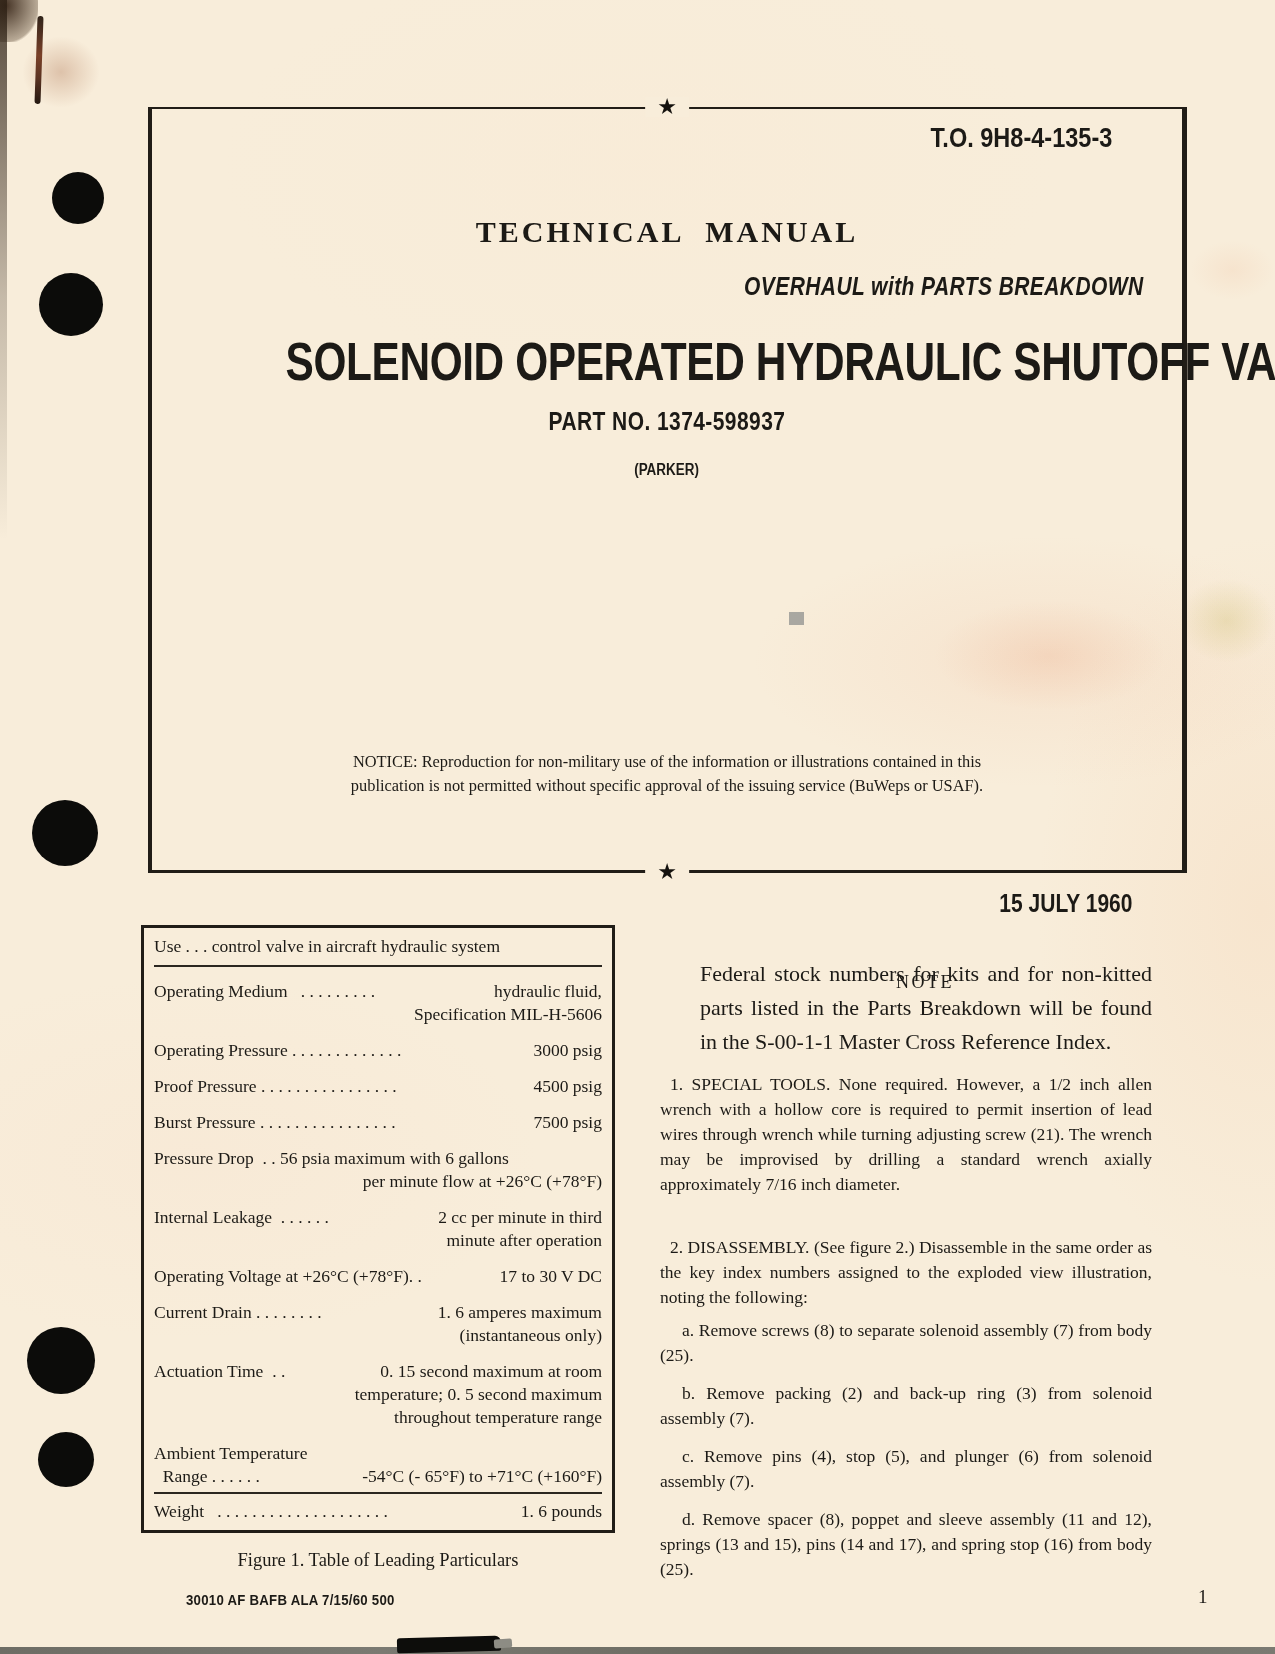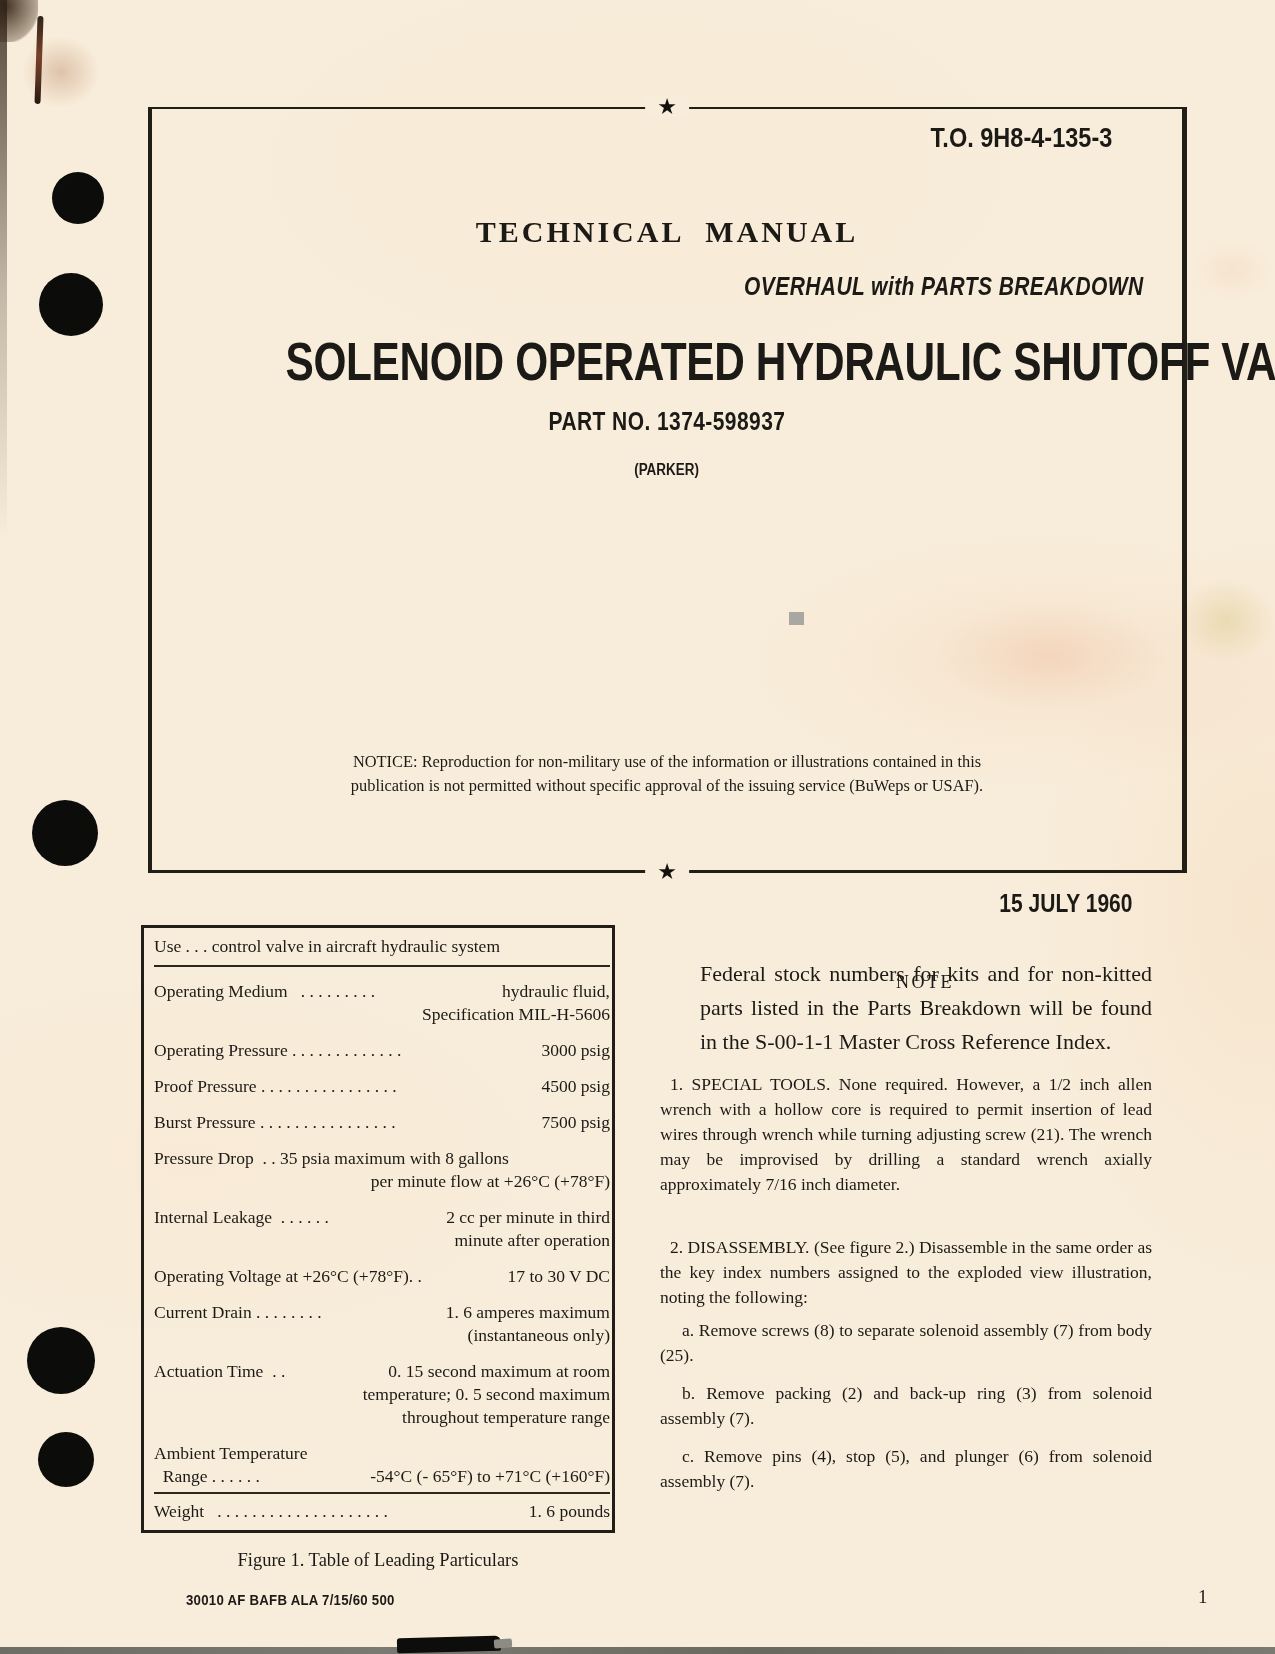--- a/index.html
+++ b/index.html
@@ -36,21 +36,21 @@
   .doc-sub{top:163px;font-size:25px;font-weight:bold;font-style:italic;letter-spacing:0.5px;text-align:right;}
   .doc-title{top:222px;font-size:53px;font-weight:bold;letter-spacing:-0.5px;white-space:nowrap;}
   .part-no{top:298px;font-size:25px;font-weight:bold;letter-spacing:0.5px;}
   .mfr{top:352px;font-size:16px;font-weight:bold;}
   .authority{top:604px;font-size:18px;font-weight:bold;letter-spacing:0.2px;}
   .notice{top:641px;font-size:16.4px;line-height:24px;}
   .pub-date{top:889px;right:143px;font-size:25px;font-weight:bold;white-space:nowrap;}
   
   .ptable{
     left:141px;top:925px;width:474px;height:608px;box-sizing:border-box;
-    border:3px solid #211d17;padding:7px 2px 6px 10px;
+    border:3px solid #211d17;padding:7px 10px 6px 10px;
     font-size:17.5px;line-height:23px;
   }
   .pline{display:flex;justify-content:space-between;}
   .pline span{white-space:pre;}
   .prow{margin-bottom:13px;}
   .prow:last-child{margin-bottom:0;}
   .sep-after{border-bottom:2px solid #2b2720;padding-bottom:7px;}
   .sep-before{border-top:2px solid #2b2720;padding-top:6px;margin-top:-2px;}
   .fig-cap{left:141px;top:1550px;width:474px;text-align:center;font-size:18.5px;}
   
@@ -156,21 +156,21 @@
         </div>
     </div>
     <div class="prow">
       <div class="pline">
           <span>Burst Pressure . . . . . . . . . . . . . . . .</span>
           <span>7500 psig</span>
         </div>
     </div>
     <div class="prow">
       <div class="pline">
-          <span>Pressure Drop  . . 35 psia maximum with 8 gallons</span>
+          <span>Pressure Drop  . . 56 psia maximum with 6 gallons</span>
           <span></span>
         </div>
       <div class="pline">
           <span></span>
           <span>per minute flow at +26°C (+78°F)</span>
         </div>
     </div>
     <div class="prow">
       <div class="pline">
           <span>Internal Leakage  . . . . . .</span>
@@ -232,20 +232,21 @@
   <div class="abs fig-cap">Figure 1.   Table of Leading Particulars</div>
 
   <div class="abs note-h">NOTE</div>
   <div class="abs note-p">Federal stock numbers for kits and for non-kitted parts listed in the Parts Breakdown will be found in the S-00-1-1 Master Cross Reference Index.</div>
 
   <div class="abs para num-ind" style="top:1072px;">1.  SPECIAL TOOLS.  None required.  However, a 1/2 inch allen wrench with a hollow core is required to permit insertion of lead wires through wrench while turning adjusting screw (21).  The wrench may be improvised by drilling a standard wrench axially approximately 7/16 inch diameter.</div>
   <div class="abs para num-ind" style="top:1235px;">2.  DISASSEMBLY.  (See figure 2.)  Disassemble in the same order as the key index numbers assigned to the exploded view illustration, noting the following:</div>
   <div class="abs para let-ind" style="top:1318px;">a.  Remove screws (8) to separate solenoid assembly (7) from body (25).</div>
   <div class="abs para let-ind" style="top:1381px;">b.  Remove packing (2) and back-up ring (3) from solenoid assembly (7).</div>
   <div class="abs para let-ind" style="top:1444px;">c.  Remove pins (4), stop (5), and plunger (6) from solenoid assembly (7).</div>
+  <div class="abs para let-ind" style="top:1507px;">d.  Remove spacer (8), poppet and sleeve assembly (11 and 12), springs (13 and 15), pins (14 and 17), and spring stop (16) from body (25).</div>
 
   <div class="abs print-code sans"><span class="cond-l">30010 AF BAFB ALA 7/15/60 500</span></div>
   <div class="abs pg-num">1</div>
 
   <div class="abs bottom-strip"></div>
   <div class="abs ink-blob"></div>
   <div class="abs ink-blob-tip"></div>
 
 </div>
 

